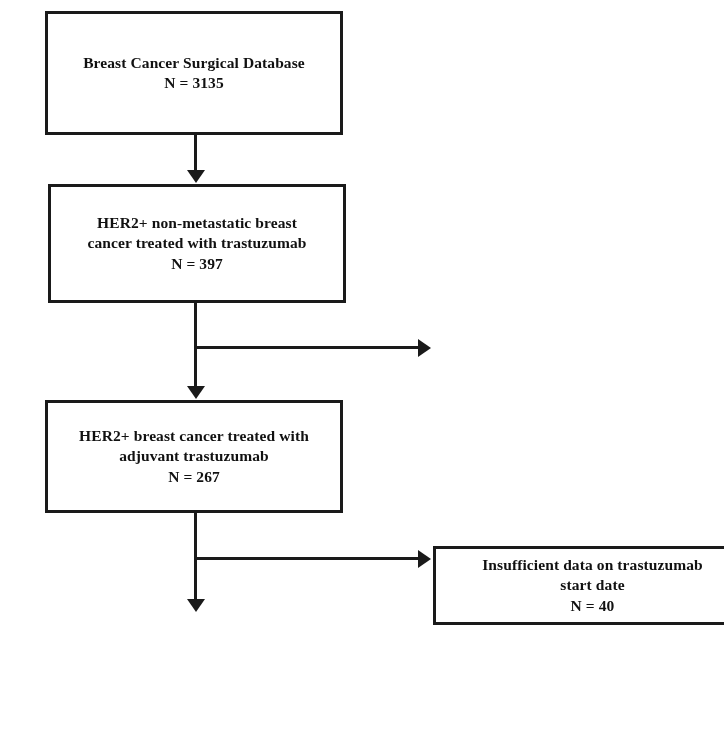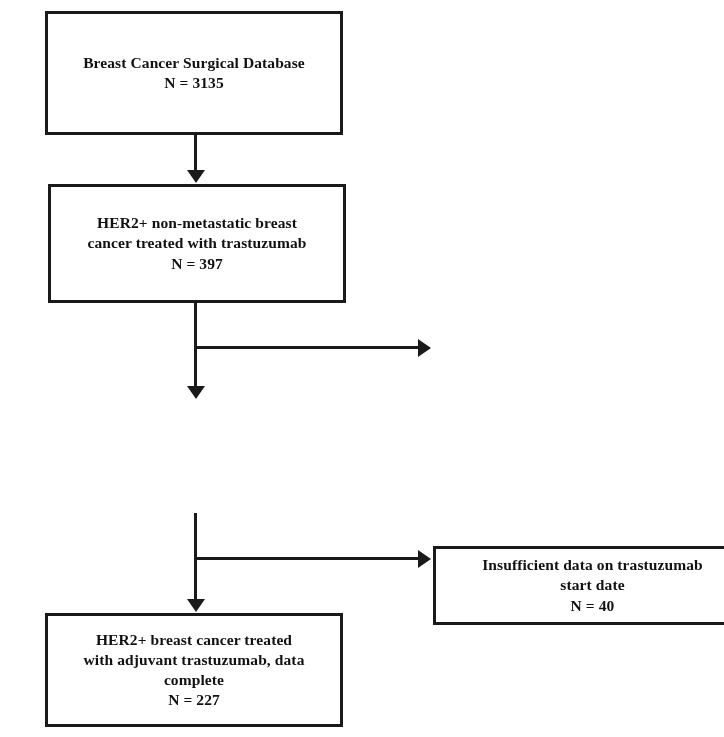--- a/index.html
+++ b/index.html
@@ -82,33 +82,32 @@
 N = 397</span>
   </div>
 
   <div class="vline" style="left:158px; top:303px; height:84px;"></div>
   <div class="arrow-down" style="left:150.5px; top:386px;"></div>
 
   <div class="hline" style="left:158px; top:346px; width:225px;"></div>
   <div class="arrow-right" style="left:382px; top:338.5px;"></div>
 
 
+  <div class="node" style="left:9px; top:400px; width:298px; height:113px;">
+    <span class="node-text">HER2+ breast cancer treated with
+adjuvant trastuzumab
+N = 267</span>
+  </div>
 
   <div class="vline" style="left:158px; top:513px; height:87px;"></div>
   <div class="arrow-down" style="left:150.5px; top:599px;"></div>
 
   <div class="hline" style="left:158px; top:557px; width:225px;"></div>
   <div class="arrow-right" style="left:382px; top:549.5px;"></div>
 
   <div class="node" style="left:397px; top:546px; width:319px; height:79px;">
     <span class="node-text">Insufficient data on trastuzumab
 start date
 N = 40</span>
   </div>
 
-  <div class="node" style="left:9px; top:613px; width:298px; height:114px;">
-    <span class="node-text">HER2+ breast cancer treated
-with adjuvant trastuzumab, data
-complete
-N = 227</span>
-  </div>
 
 </div>
 
 </body></html>

